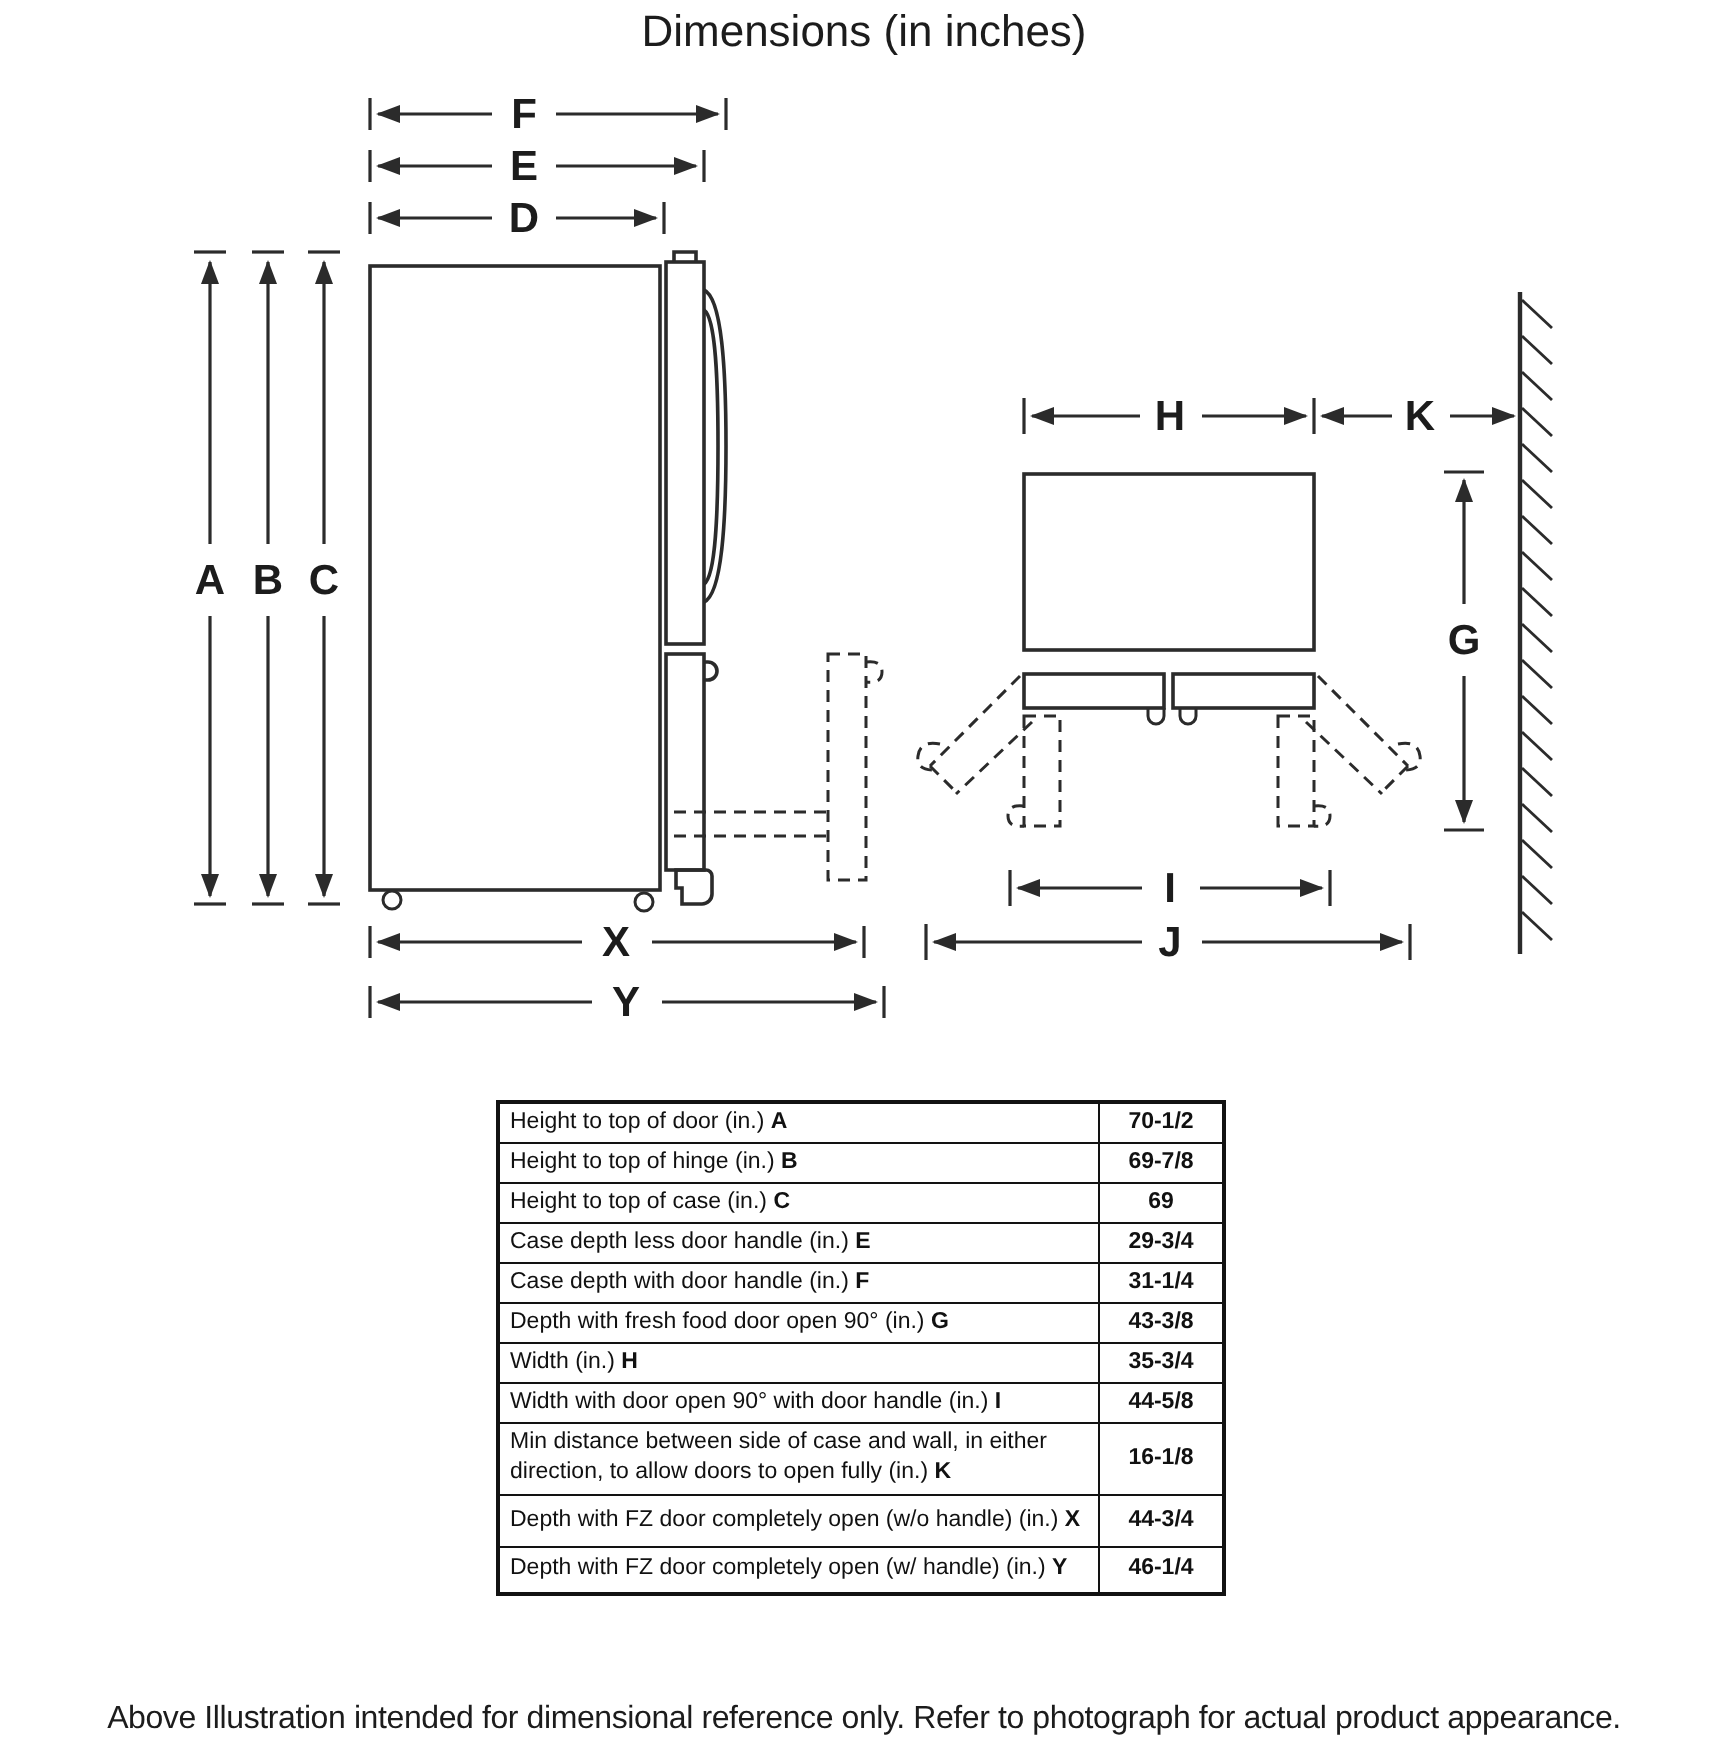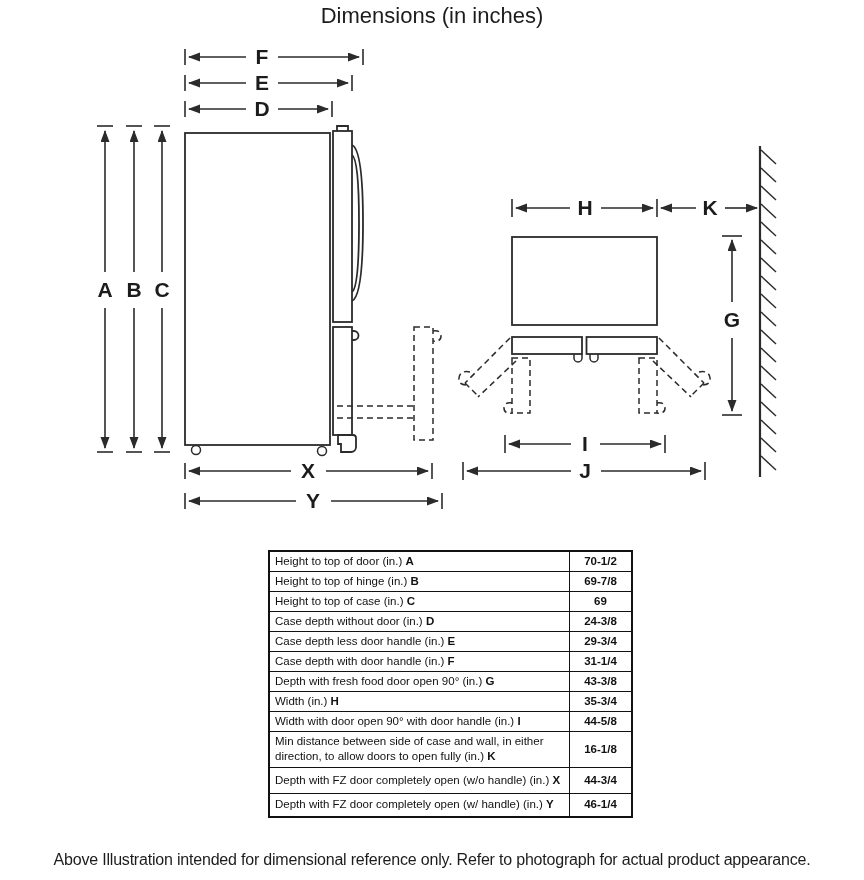--- a/index.html
+++ b/index.html
@@ -1,20 +1,20 @@
 <!DOCTYPE html>
 <html><head>
 <meta charset="utf-8">
 <style>
   html,body{margin:0;padding:0;background:#ffffff;}
   .page{position:relative;width:864px;height:880px;background:#ffffff;font-family:"Liberation Sans",sans-serif;overflow:hidden;}
   .title{position:absolute;top:3px;left:0;width:100%;text-align:center;font-size:22px;color:#1c1c1c;}
   .diagram-svg{position:absolute;top:0;left:0;}
   .dim-table{position:absolute;left:248px;top:550px;width:365px;border-collapse:collapse;background:#fff;font-size:11.5px;color:#111;table-layout:fixed;}
-  .dim-table,.dim-table td{border:1.6px solid #121212;margin-left:20px;}
+  .dim-table,.dim-table td{border:1.6px solid #121212;}
   .dim-table{border-width:2.5px;}
   .dim-table td{padding:1px 5px;line-height:1.3;vertical-align:middle;}
   .dim-table td.val{width:57px;text-align:center;font-weight:bold;padding:1px 2px;}
   .dim-table tr.h20{height:20px;}
   .dim-table tr.h36{height:36px;}
   .dim-table tr.h26{height:26px;padding-left:12px;}
   .dim-table tr.h24{height:24px;}
   .dim-table b{font-weight:bold;}
   .footer{position:absolute;top:851px;left:0;width:100%;text-align:center;font-size:16px;color:#1c1c1c;letter-spacing:-0.2px;white-space:nowrap;}
   .dimlbl{font:bold 21px "Liberation Sans",sans-serif;fill:#1c1c1c;}
@@ -215,24 +215,20 @@
       </tr>
       <tr class="h20">
         <td><span>Height to top of hinge (in.)</span> <b>B</b></td>
         <td class="val">69-7/8</td>
       </tr>
       <tr class="h20">
         <td><span>Height to top of case (in.)</span> <b>C</b></td>
         <td class="val">69</td>
       </tr>
       <tr class="h20">
-        <td><span>Case depth without door (in.)</span> <b>D</b></td>
-        <td class="val">24-3/8</td>
-      </tr>
-      <tr class="h20">
         <td><span>Case depth less door handle (in.)</span> <b>E</b></td>
         <td class="val">29-3/4</td>
       </tr>
       <tr class="h20">
         <td><span>Case depth with door handle (in.)</span> <b>F</b></td>
         <td class="val">31-1/4</td>
       </tr>
       <tr class="h20">
         <td><span>Depth with fresh food door open 90° (in.)</span> <b>G</b></td>
         <td class="val">43-3/8</td>

